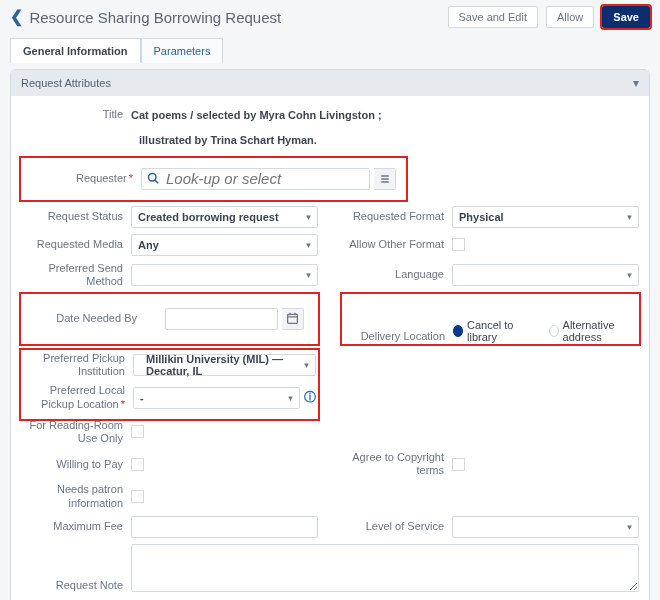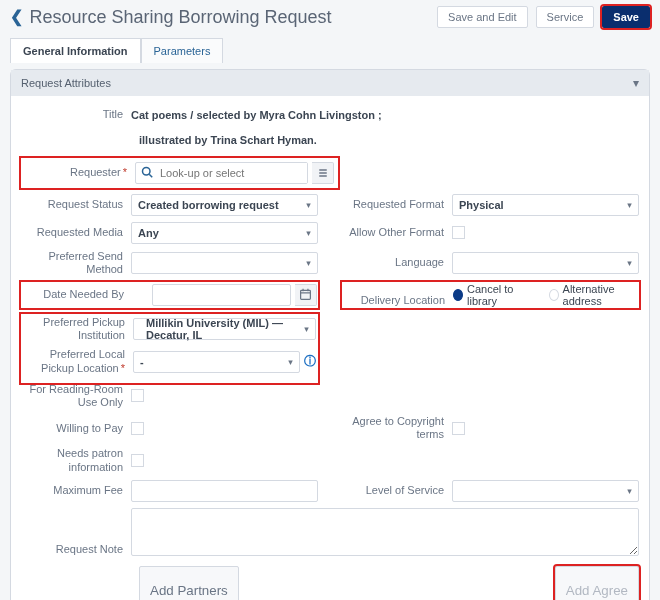--- a/index.html
+++ b/index.html
@@ -15,21 +15,21 @@
     --req:#c0392b;
     --radioblue:#0b3b87;
     --field-bg:#fff;
   }
   *{box-sizing:border-box;font-family:Arial,Helvetica,sans-serif;}
   body{margin:0;background:var(--bg);font-size:11px;color:var(--text);}
   .page{width:660px;height:600px;overflow:hidden;position:relative;padding:6px 10px 0 10px;}
   .header{display:flex;align-items:center;justify-content:space-between;margin-bottom:10px;}
   .header-left{display:flex;align-items:center;gap:6px;}
   .back{color:var(--link);font-size:16px;font-weight:bold;line-height:1;cursor:pointer;}
-  .title{font-size:18px;color:#5a6575;font-weight:400;}
+  .title{font-size:15px;color:#5a6575;font-weight:400;}
   .header-btns{display:flex;gap:8px;align-items:center;}
   .btn{padding:4px 10px;border:1px solid var(--border);background:#fff;border-radius:2px;color:var(--muted);font-size:11px;cursor:pointer;}
   .btn-primary{background:var(--drkblue);border-color:var(--drkblue);color:#fff;font-weight:bold;}
   .ring-red{outline:2px solid #d22; outline-offset:0;}
   .tabs{display:flex;gap:0;margin-bottom:6px;}
   .tab{padding:6px 12px;border:1px solid var(--border);background:#fafbfc;font-size:11px;border-bottom:none;color:var(--muted);cursor:pointer;}
   .tab.active{background:#fff;color:var(--text);font-weight:600;}
   .tab:not(.active){color:var(--link);}
   .panel{border:1px solid var(--border);border-radius:6px;margin-bottom:8px;background:#fff;}
   .panel-header{display:flex;justify-content:space-between;align-items:center;background:var(--panel-header);padding:6px 10px;font-size:11px;color:#55606f;}
@@ -41,21 +41,21 @@
   .fld{flex:1;position:relative;display:flex;align-items:center;gap:4px;}
   .val-static{color:var(--text);font-weight:600;}
   .title-block{padding-left:118px;color:var(--text);font-weight:bold;margin-bottom:8px;line-height:1.6;}
   .ctrl, .select, .input-wrap{display:flex;align-items:center;border:1px solid var(--border);background:var(--field-bg);height:22px;border-radius:2px;flex:1;position:relative;}
   .ctrl-text{padding:0 6px;flex:1;color:var(--muted);}
   .ctrl-value{padding:0 6px;flex:1;color:var(--text);font-weight:600;}
   .caret{width:18px;text-align:center;color:var(--muted);border-left:1px solid transparent;font-size:9px;}
   .addon{width:22px;height:22px;display:flex;align-items:center;justify-content:center;border:1px solid var(--border);border-left:none;background:#f1f3f6;border-radius:0 2px 2px 0;color:var(--muted);}
   .lookup{display:flex;align-items:center;flex:1;}
   .lookup .mag{width:22px;text-align:center;color:var(--link);}
-  .lookup-input{flex:1;border:none;outline:none;height:20px;color:var(--muted);font-size:11px;}
+  .lookup-input{flex:1;border:none;outline:none;height:20px;color:var(--muted);font-size:15px;font-style:italic;}
   .chk{width:13px;height:13px;border:1px solid var(--border);background:#fff;}
   textarea.ta{width:100%;height:48px;border:1px solid var(--border);border-radius:2px;resize:vertical;}
   .radio-wrap{display:flex;align-items:center;gap:18px;}
   .radio{display:flex;align-items:center;gap:4px;}
   .rdot{width:12px;height:12px;border:1px solid var(--border);border-radius:50%;display:flex;align-items:center;justify-content:center;}
   .rdot.on{background:var(--radioblue);border-color:var(--radioblue);}
   .info-ic{color:#1b6ec2;font-weight:bold;font-size:12px;}
   .btn2{padding:16px 10px;border:1px solid var(--border);background:#f7f8fa;color:var(--muted);border-radius:2px;cursor:pointer;}
   .chev{font-size:12px;color:var(--muted);}
   svg.icon{width:12px;height:12px;fill:none;stroke:currentColor;stroke-width:2;}
@@ -66,21 +66,21 @@
 
 <div class="page">
 
   <div class="header">
     <div class="header-left">
       <span class="back">❮</span>
       <span class="title">Resource Sharing Borrowing Request</span>
     </div>
     <div class="header-btns">
       <button class="btn">Save and Edit</button>
-      <button class="btn">Service</button>
+      <button class="btn">Allow</button>
       <button class="btn btn-primary ring-red">Save</button>
     </div>
   </div>
 
   <div class="tabs">
     <div class="tab active">General Information</div>
     <div class="tab">Parameters</div>
   </div>
 
   <div class="panel">
@@ -94,21 +94,21 @@
         <div class="row">
           <div class="lbl">Title</div>
           <div class="fld">
               <div class="val-static"><span>Cat poems / selected by Myra Cohn Livingston ;</span></div>
             </div>
         </div>
         <div class="title-block">illustrated by Trina Schart Hyman.</div>
       </div>
 
       <div class="fullrow" style="display:flex;max-width:317px;">
-        <div class="row ring-red" style="flex:1;padding:4px;">
+        <div class="row ring-red" style="flex:1;padding:10px;">
           <div class="lbl"><span>Requester</span><span class="req">*</span></div>
           <div class="fld">
             <div class="lookup ctrl">
               <span class="mag">
                 <svg class="icon" viewBox="0 0 16 16">
                     <circle cx="7" cy="7" r="5"></circle>
                     <line x1="11" y1="11" x2="15" y2="15"></line>
                   </svg>
               </span>
               <input class="lookup-input" placeholder="Look-up or select" style="">
@@ -171,21 +171,21 @@
       <div class="row">
         <div class="lbl">Language</div>
         <div class="fld">
           <div class="select">
               <span class="ctrl-text"></span>
               <span class="caret">▾</span>
             </div>
         </div>
       </div>
 
-      <div class="row ring-red" style="padding:1px;gap:20px;">
+      <div class="row ring-red" style="padding:14px;gap:20px;">
         <div class="lbl">Date Needed By</div>
         <div class="fld">
           <div class="ctrl">
               <span class="ctrl-text"></span>
             </div>
           <div class="addon">
             <svg class="icon-cal" viewBox="0 0 16 16" fill="none" stroke="#6a7585" stroke-width="1.5">
                 <rect x="2" y="3" width="12" height="11" rx="1"></rect>
                 <line x1="2" y1="6" x2="14" y2="6"></line>
                 <line x1="5" y1="1" x2="5" y2="4"></line>

